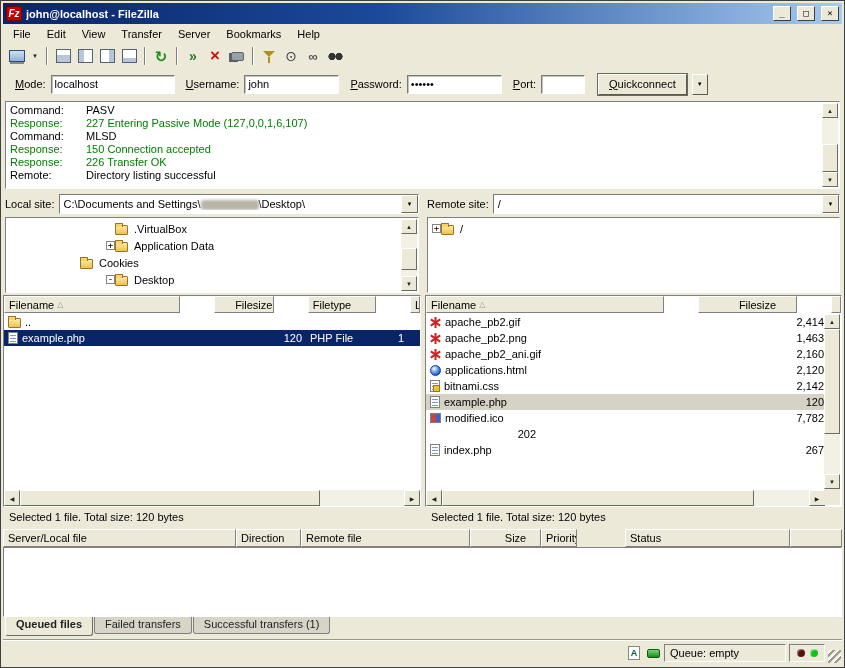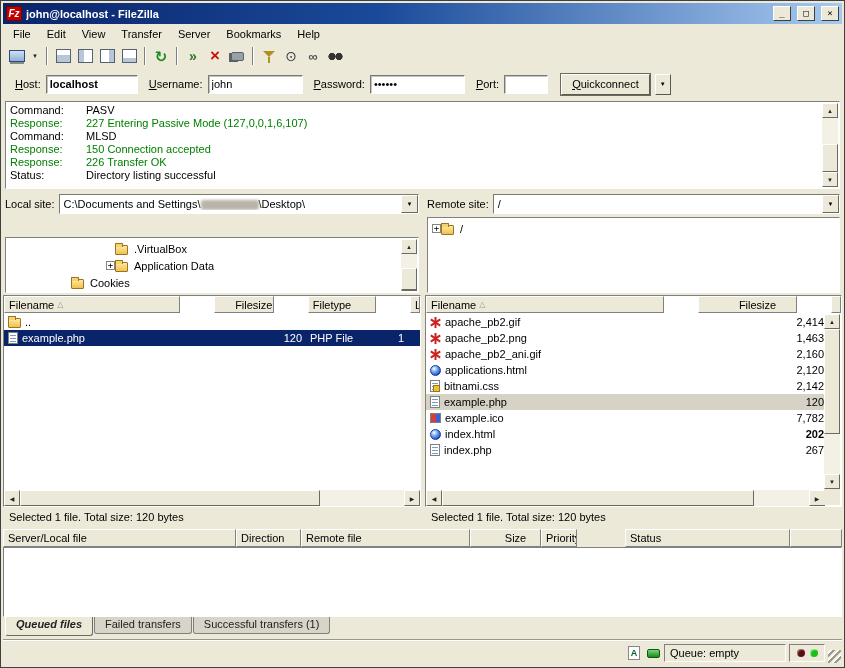--- a/index.html
+++ b/index.html
@@ -55,21 +55,21 @@
 .sb-btn{width:16px;height:15px;flex:none;background:#ECE9D8;border:1px solid;border-color:#fff #6a6a60 #6a6a60 #fff;display:flex;align-items:center;justify-content:center;font-size:6px;color:#222;}
 .hsb .sb-btn{height:16px;width:16px;}
 .sb-track{flex:1;position:relative;}
 .sb-thumb{position:absolute;background:#ECE9D8;border:1px solid;border-color:#fff #6a6a60 #6a6a60 #fff;}
 .vsb .sb-thumb{left:0;right:0;}
 .hsb .sb-thumb{top:0;bottom:0;}
 
 
 .sites{display:flex;margin-top:4px;height:100px;flex:none;}
 .site{display:flex;flex-direction:column;}
-.site.local{width:418px;gap:20px;}
+.site.local{width:418px;}
 .v-split{width:4px;flex:none;}
 .site.remote{flex:1;}
 .site-head{height:22px;flex:none;display:flex;align-items:center;gap:4px;padding:0 2px;}
 .combo{flex:1;height:20px;background:#fff;border:1px solid;border-color:#7a7a6e #fff #fff #7a7a6e;display:flex;align-items:center;position:relative;overflow:hidden;}
 .combo-text{padding:0 4px;white-space:nowrap;overflow:hidden;flex:1;}
 .combo-btn{position:absolute;right:0;top:0;bottom:0;width:17px;background:#ECE9D8;border:1px solid;border-color:#fff #6a6a60 #6a6a60 #fff;display:flex;align-items:center;justify-content:center;font-size:6px;}
 .redact{display:inline-block;width:58px;height:10px;background:#b9b4a8;filter:blur(1.5px);vertical-align:middle;border-radius:2px;}
 .tree{flex:1;background:#fff;border:1px solid;border-color:#808080 #fff #fff #808080;margin:2px 2px 0 2px;position:relative;overflow:hidden;padding-top:2px;}
 .tree-row{height:17px;display:flex;align-items:center;}
 .expander{width:9px;height:9px;flex:none;border:1px solid #848480;background:#fff;font-size:9px;line-height:7px;text-align:center;font-family:"DejaVu Sans Mono",monospace;}
@@ -110,21 +110,21 @@
 
 .sel-status{height:20px;flex:none;display:flex;align-items:center;}
 .sel-status .left{width:422px;padding-left:6px;flex:none;white-space:nowrap;overflow:hidden;}
 .sel-status .right{flex:1;padding-left:6px;white-space:nowrap;overflow:hidden;}
 
 
 .q-head{display:flex;height:18px;flex:none;margin-top:2px;}
 .q-body{height:70px;flex:none;background:#fff;border:1px solid;border-color:#808080 #fff #fff #808080;}
 .tabs{height:20px;flex:none;display:flex;align-items:flex-start;padding-left:2px;gap:1px;}
 .tab{height:17px;padding:1px 10px;background:#D8D4C8;border:1px solid #808080;border-top:none;border-radius:0 0 3px 3px;color:#222;white-space:nowrap;}
-.tab.active{background:#ECE9D8;font-weight:bold;height:19px;border-color:#fff #6a6a60 #6a6a60 #fff;border-top:none;font-style:italic;}
+.tab.active{background:#ECE9D8;font-weight:bold;height:19px;border-color:#fff #6a6a60 #6a6a60 #fff;border-top:none;}
 
 
 .statusbar{margin-top:auto;height:24px;flex:none;display:flex;align-items:center;gap:3px;padding:2px 1px 2px 2px;box-shadow:0 -1px 0 #fff,0 -2px 0 #9a968a;}
 .sb-spacer{flex:1;}
 .ind{width:16px;height:16px;display:flex;align-items:center;justify-content:center;}
 .ind-a{width:12px;height:14px;background:#fff;border:1px solid #888;font-size:9px;font-weight:bold;color:#06642a;display:flex;align-items:center;justify-content:center;}
 .ind-green{width:13px;height:9px;background:linear-gradient(#7ad87a,#1a8a1a);border:1px solid #0a5a0a;border-radius:2px;}
 .status-field{border:1px solid;border-color:#808080 #fff #fff #808080;height:18px;display:flex;align-items:center;padding:0 5px;white-space:nowrap;}
 .queue-box{width:122px;}
 .led-box{width:36px;gap:5px;justify-content:center;}
@@ -171,22 +171,22 @@
       <span class="tbi i-cancel"></span>
       <span class="tbi i-disconnect"></span>
       <span class="tb-sep"></span>
       <span class="tbi i-filter"></span>
       <span class="tbi i-compare"></span>
       <span class="tbi i-sync-browse"></span>
       <span class="tbi i-find"></span>
     </div>
 
   <div class="quickbar">
-    <span class="qlabel">Host:</span>
-    <input class="qc" style="width: 92px; font-weight: bold;" value="localhost">
+    <span class="qlabel">Mode:</span>
+    <input class="qc" style="width: 124px;" value="localhost">
     <span class="qlabel">Username:</span>
     <input class="qc" style="width: 95px;" value="john">
     <span class="qlabel">Password:</span>
     <input class="qc" style="width: 95px;" value="••••••">
     <span class="qlabel">Port:</span>
     <input class="qc" style="width: 44px;" value="">
     <div class="qc-btn" style="margin-left:8px">Quickconnect</div>
     <div class="qc-drop">
         <span>▼</span>
       </div>
@@ -208,21 +208,21 @@
         </div>
         <div class="log-row" style="color: rgb(0, 128, 0);">
           <span class="log-label">Response:</span>
           <span class="log-text">150 Connection accepted</span>
         </div>
         <div class="log-row" style="color: rgb(0, 128, 0);">
           <span class="log-label">Response:</span>
           <span class="log-text">226 Transfer OK</span>
         </div>
         <div class="log-row" style="color: rgb(0, 0, 0);">
-          <span class="log-label">Status:</span>
+          <span class="log-label">Remote:</span>
           <span class="log-text">Directory listing successful</span>
         </div>
       </div>
     <div class="vsb">
       <span class="sb-btn">▲</span>
       <span class="sb-track">
         <span class="sb-thumb" style="bottom:0;height:28px"></span>
       </span>
       <span class="sb-btn">▼</span>
     </div>
@@ -244,21 +244,21 @@
             <div class="tree-row" style="padding-left: 100px;">
               <span class="expander empty"></span>
               <span class="ic folder"></span>
               <span class="tree-label">.VirtualBox</span>
             </div>
             <div class="tree-row" style="padding-left: 100px;">
               <span class="expander">+</span>
               <span class="ic folder"></span>
               <span class="tree-label">Application Data</span>
             </div>
-            <div class="tree-row" style="padding-left: 56px;">
+            <div class="tree-row" style="padding-left: 56px; margin-left: 9px;">
               <span class="expander empty"></span>
               <span class="ic folder"></span>
               <span class="tree-label">Cookies</span>
             </div>
             <div class="tree-row" style="padding-left: 100px;">
               <span class="expander">-</span>
               <span class="ic folder"></span>
               <span class="tree-label">Desktop</span>
             </div>
           </div>
@@ -407,30 +407,26 @@
           <div class="lrow sel-inactive">
             <span class="lcell" style="width: 288px;">
               <span class="ic page"></span>
               <span class="fname">example.php</span>
             </span>
             <span class="lcell right" style="width: 114px;">120</span>
           </div>
           <div class="lrow">
             <span class="lcell" style="width: 288px;">
               <span class="ic pic"></span>
-              <span class="fname">example.ico</span>
+              <span class="fname">modified.ico</span>
             </span>
             <span class="lcell right" style="width: 114px;">7,782</span>
           </div>
           <div class="lrow">
-            <span class="lcell" style="width: 288px;">
-              <span class="ic ball"></span>
-              <span class="fname">index.html</span>
-            </span>
-            <span class="lcell right" style="width: 114px; font-weight: bold;">202</span>
+            <span class="lcell right" style="width: 114px;">202</span>
           </div>
           <div class="lrow">
             <span class="lcell" style="width: 288px;">
               <span class="ic page"></span>
               <span class="fname">index.php</span>
             </span>
             <span class="lcell right" style="width: 114px;">267</span>
           </div>
         </div>
       <div class="hsb">

